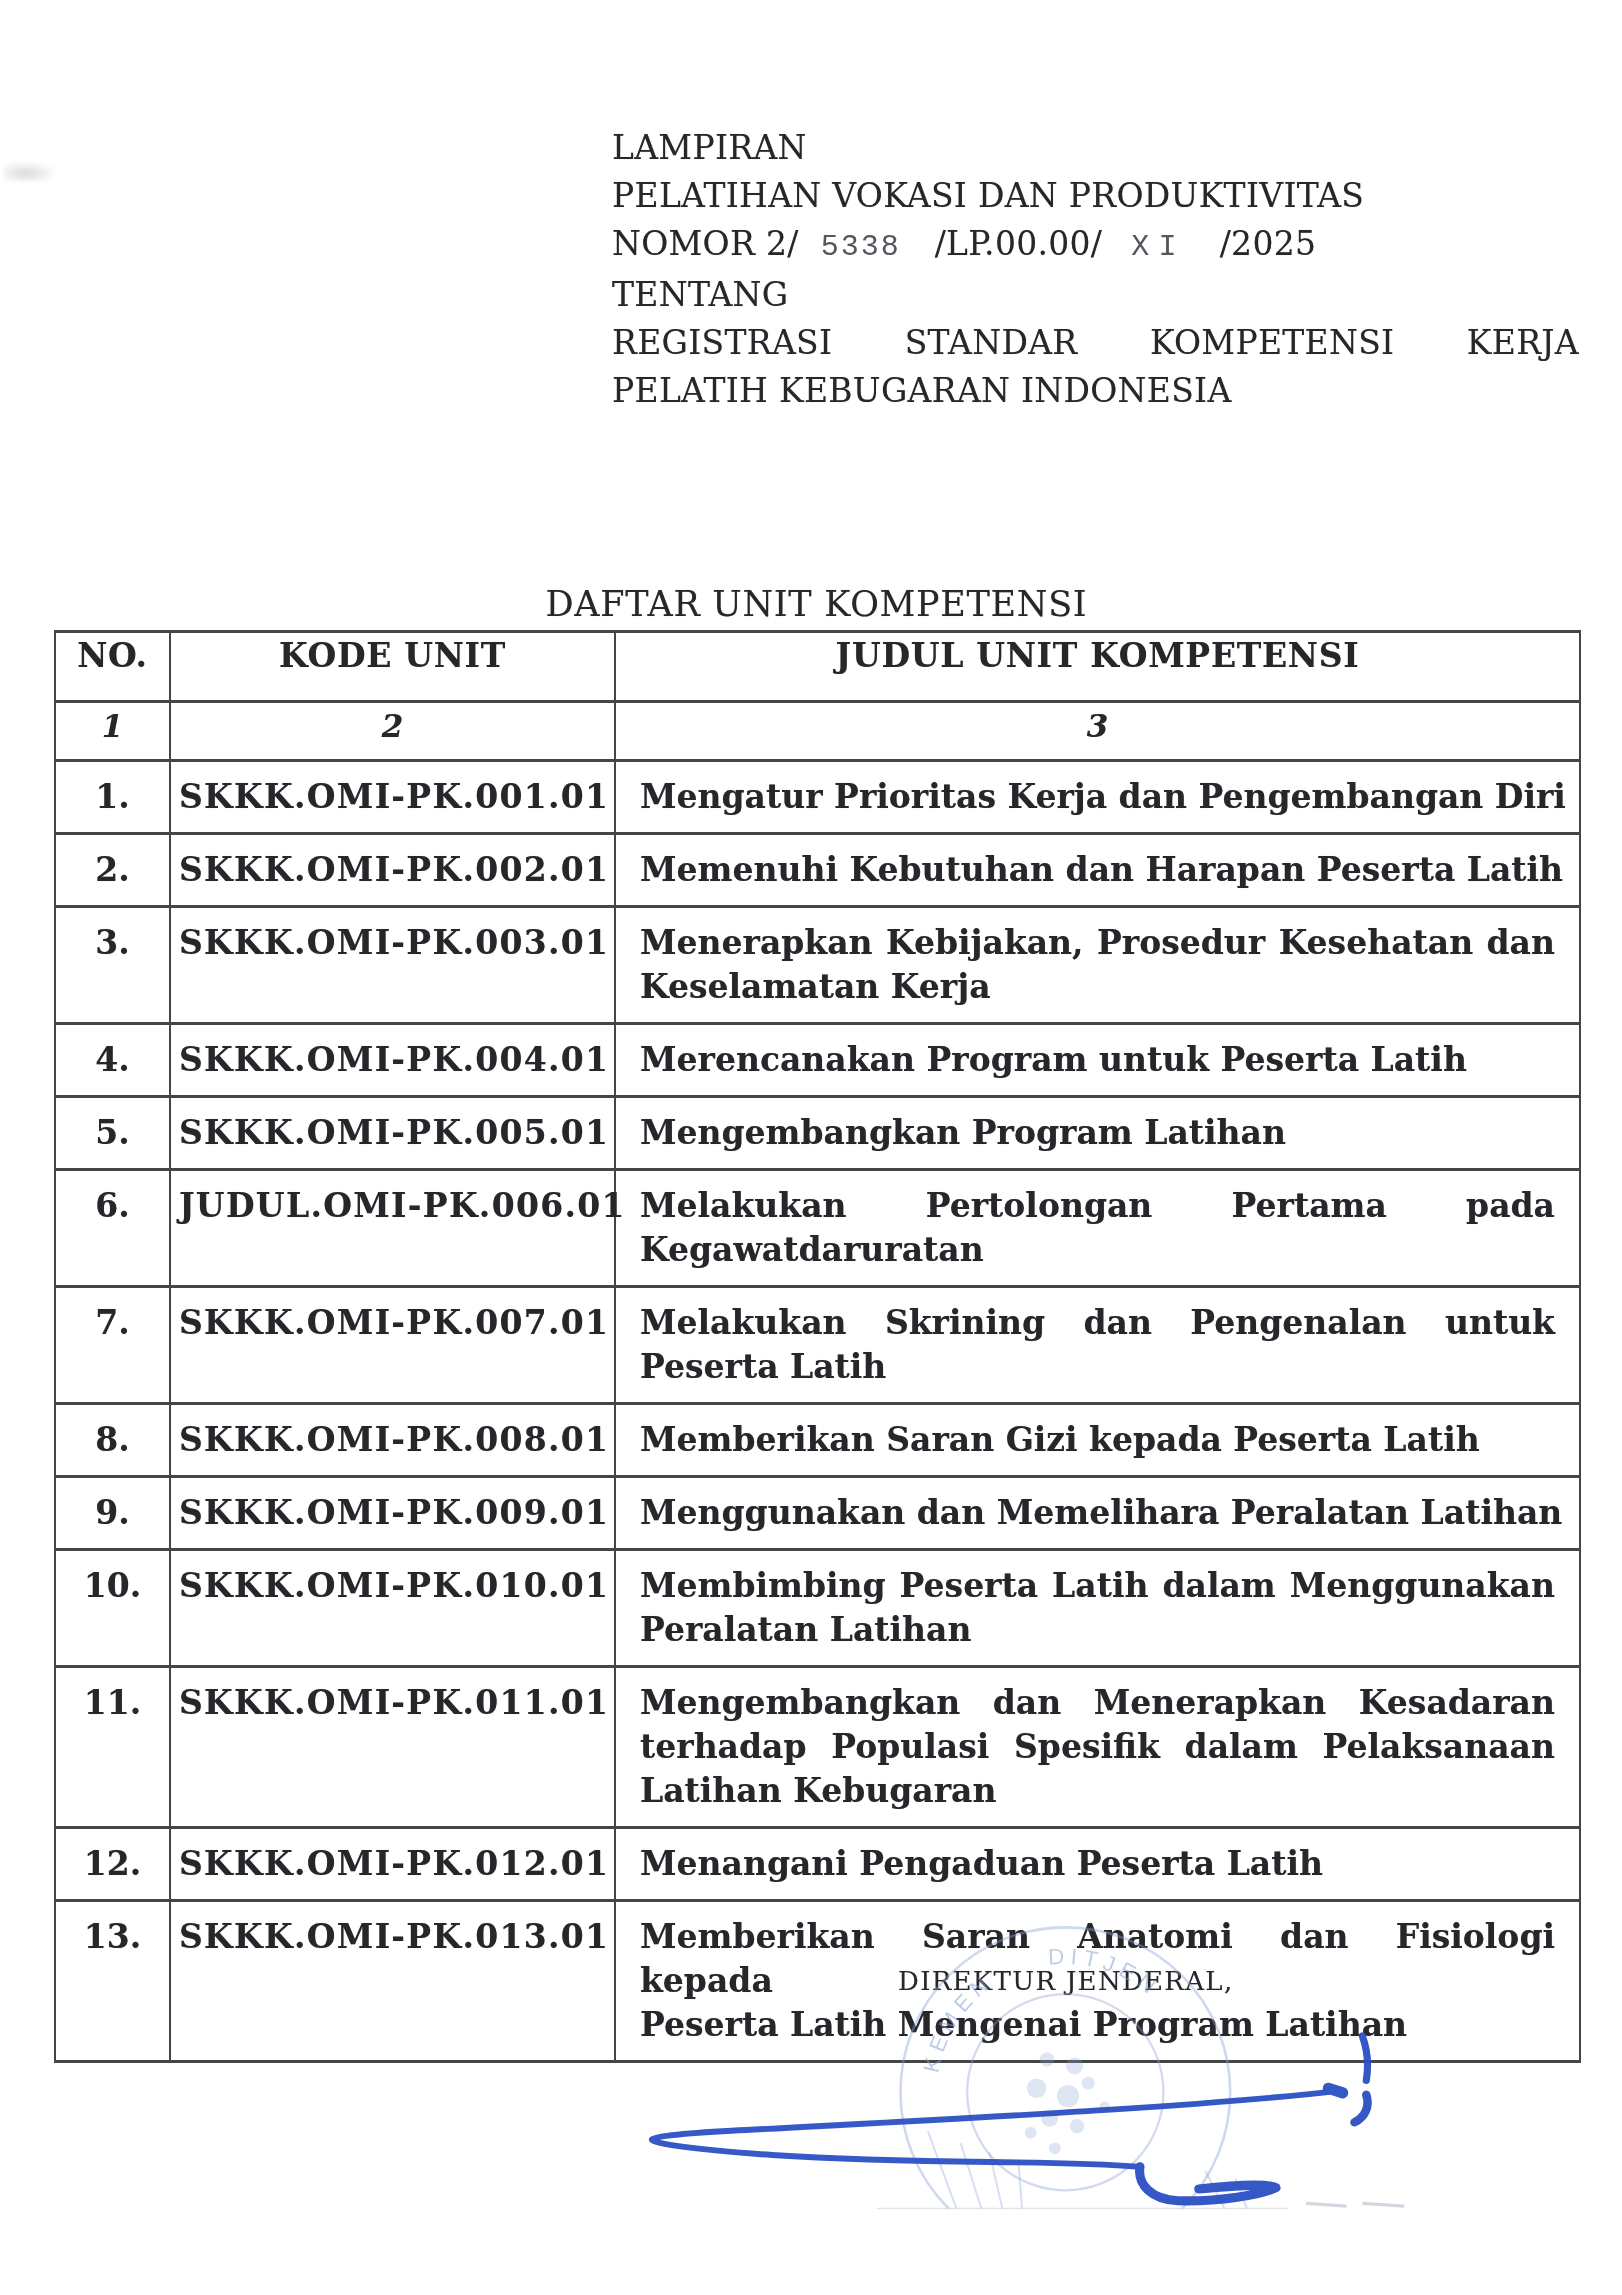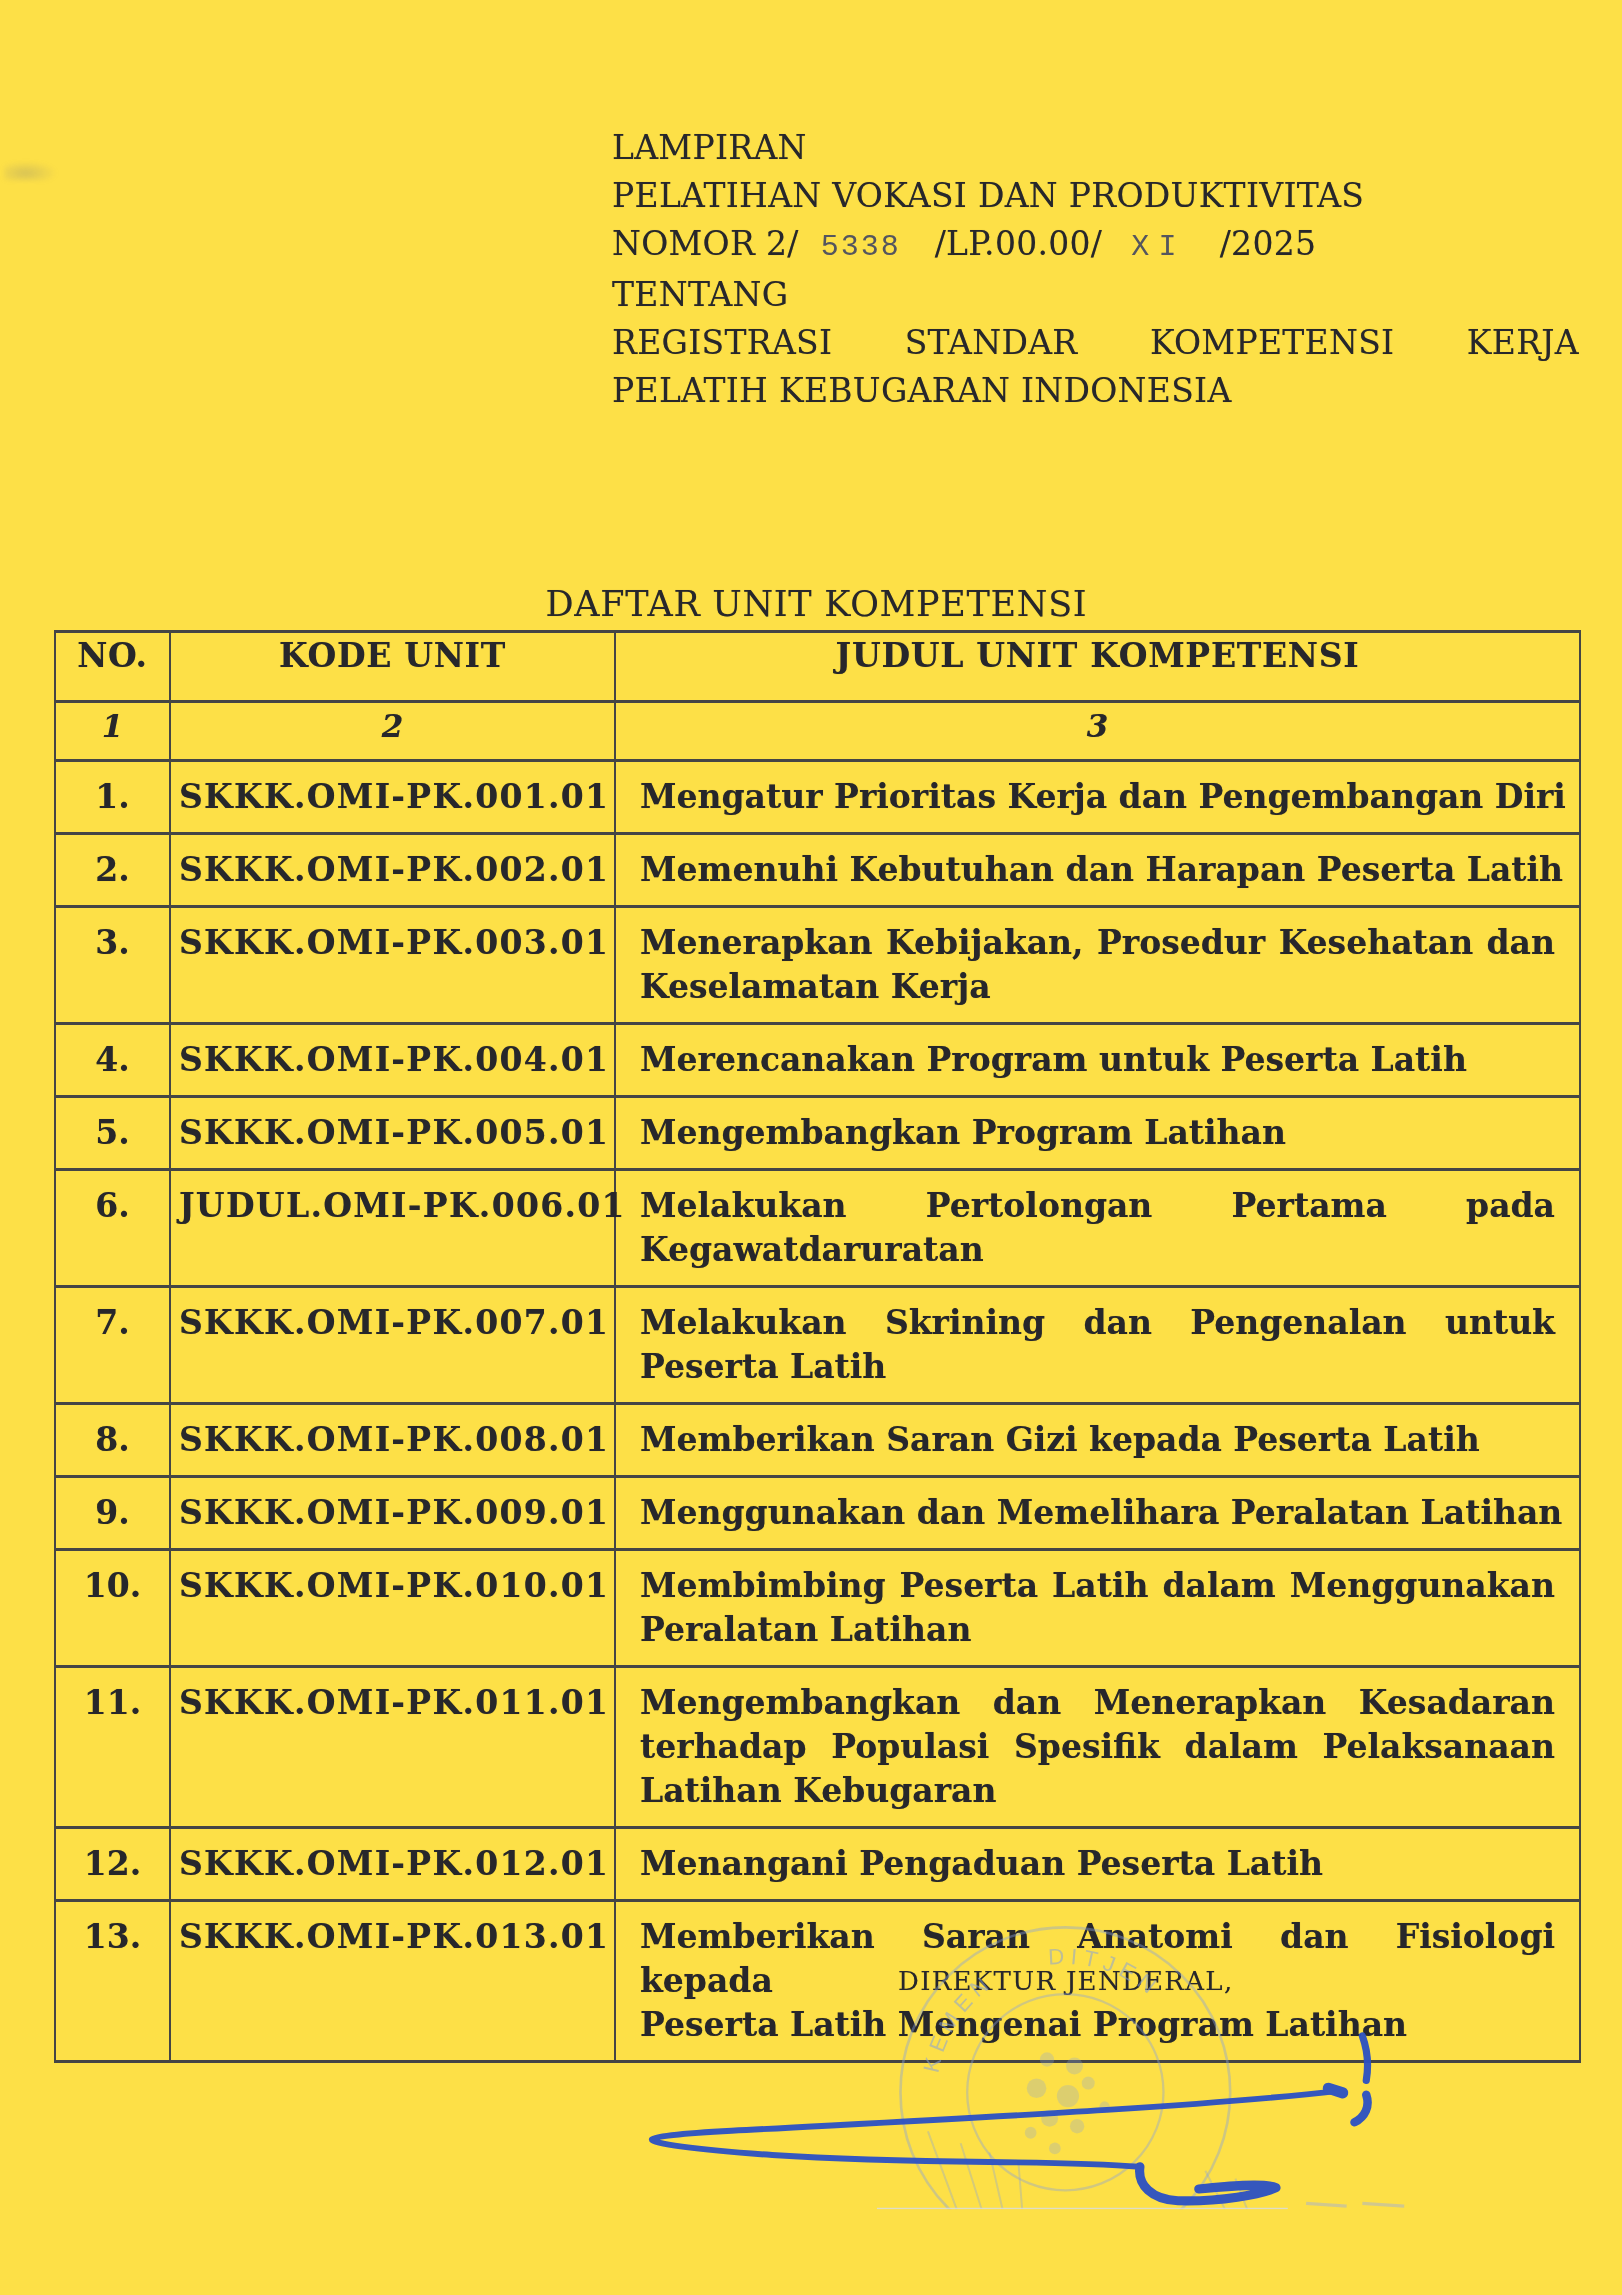--- a/index.html
+++ b/index.html
@@ -1,18 +1,18 @@
 <!DOCTYPE html>
 <html style="font-size:10.5px"><head>
 <meta charset="utf-8">
 <style>
   html,body{margin:0;padding:0;background:#e8e8e8;}
   .page{
     position:relative;width:1623px;height:2295px;margin:0 auto;
-    background:#fde047;overflow:hidden;
+    background:#ffffff;overflow:hidden;
     font-family:"DejaVu Serif","Liberation Serif",serif;
     color:#27272b;
   }
   
   .smudge{
     position:absolute;left:3.9px;top:161px;width:54px;height:19.6px;
     background:radial-gradient(ellipse at 40% 60%, rgba(120,120,125,.28), rgba(120,120,125,0) 70%);
     filter:blur(2px);
   }
   

